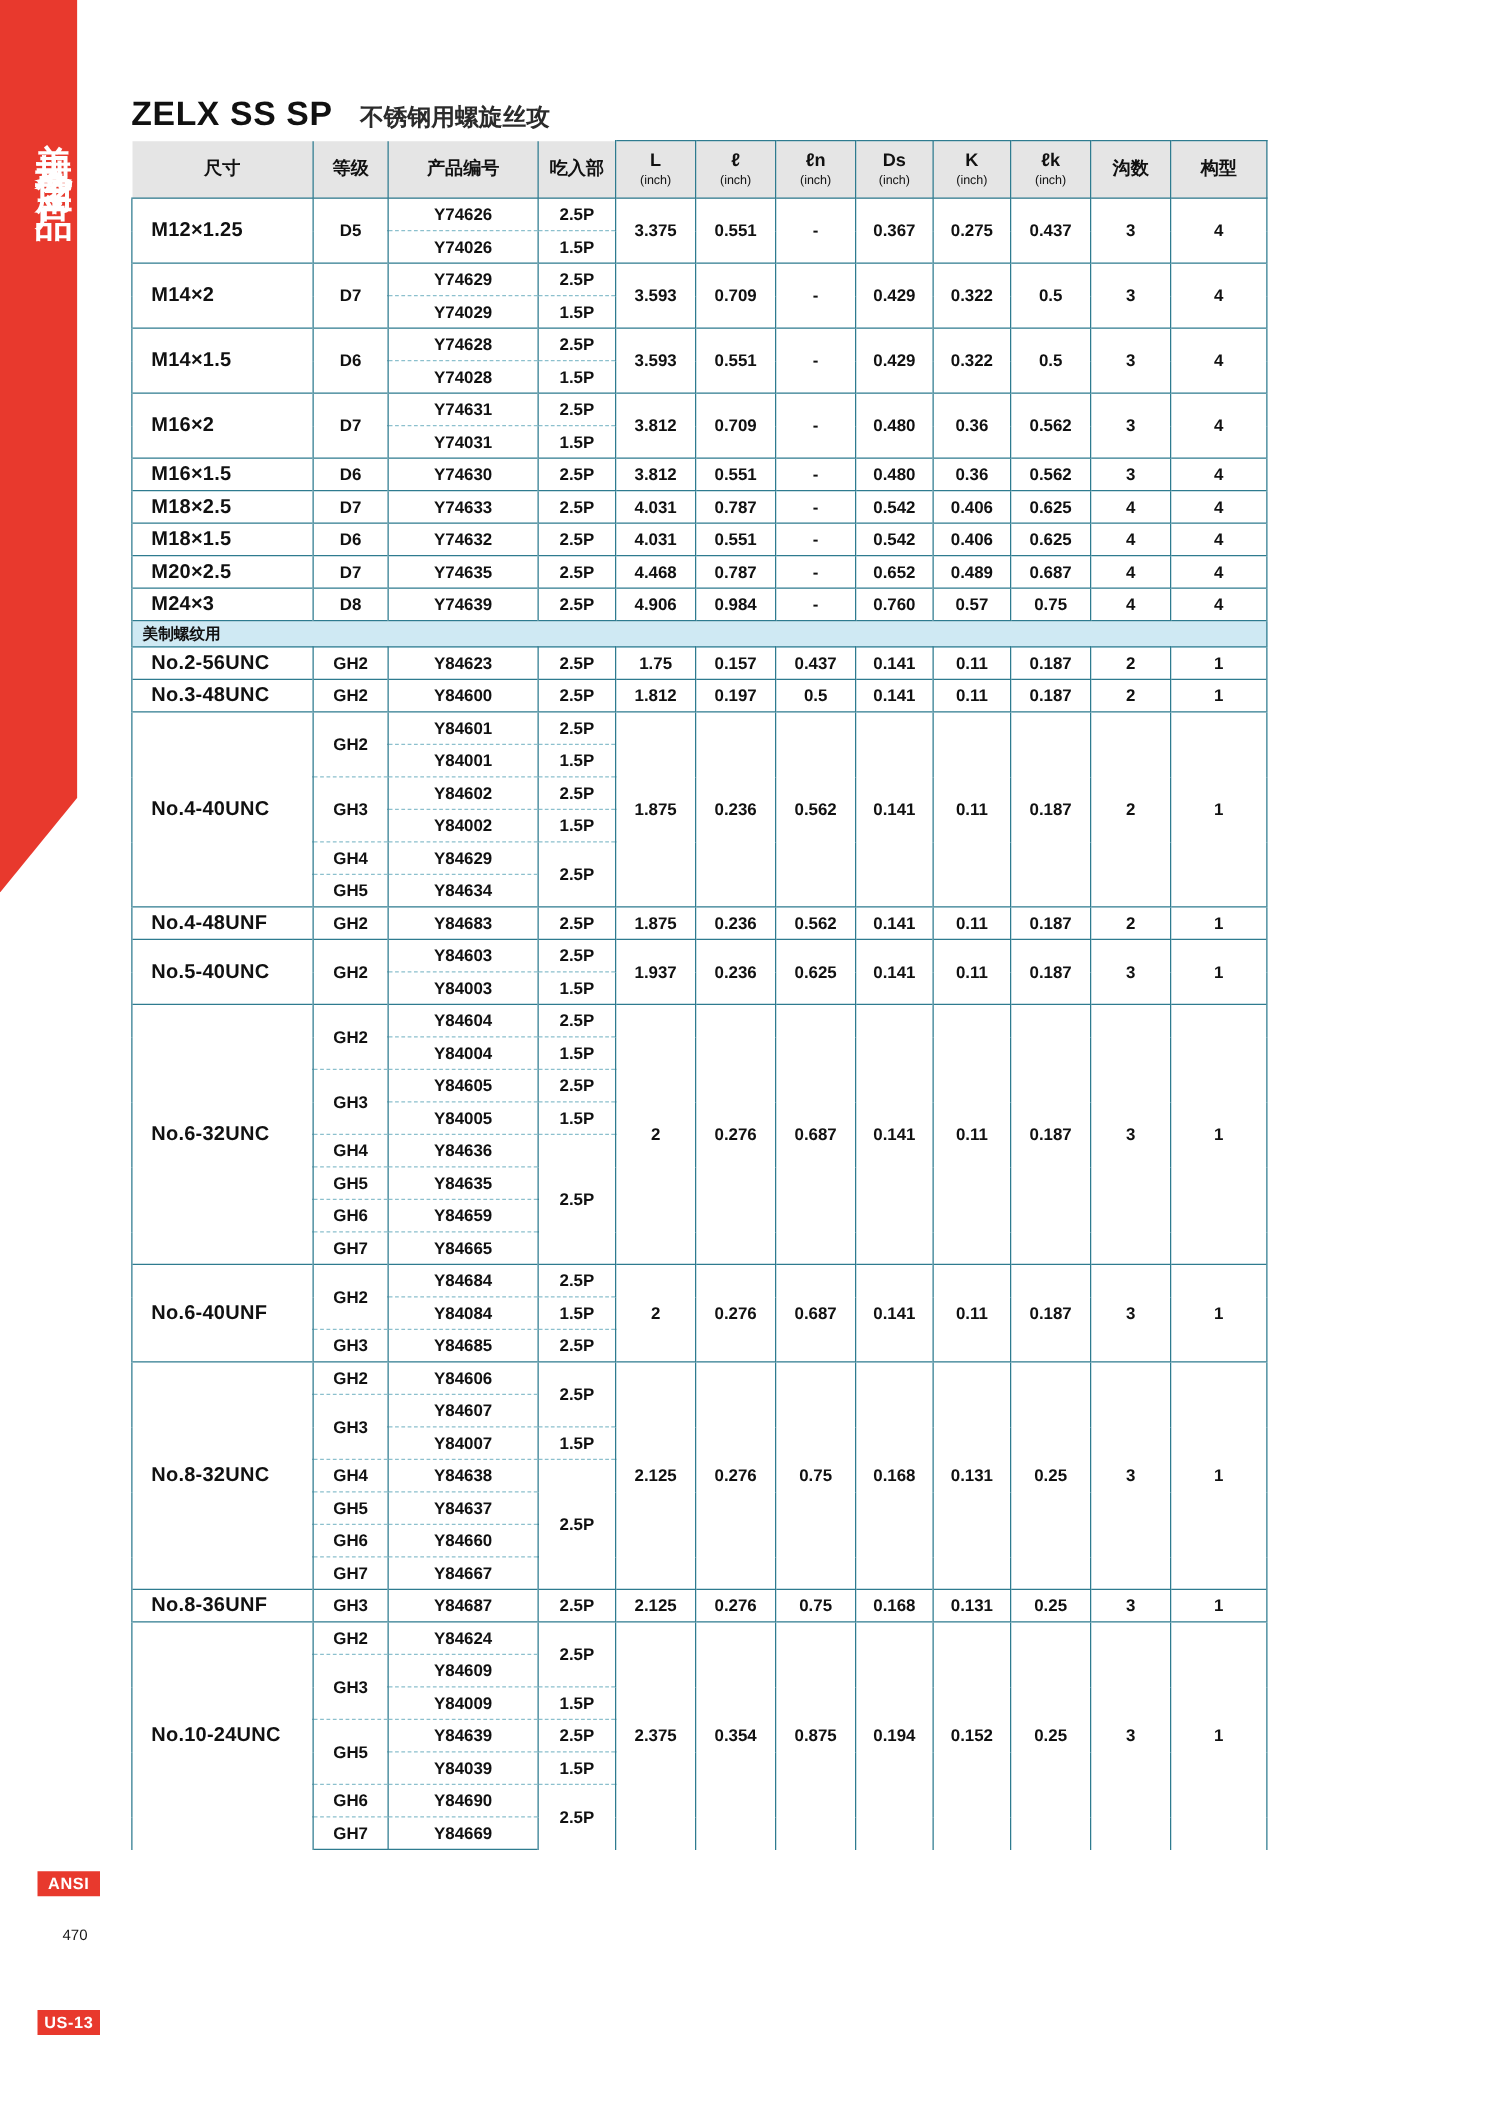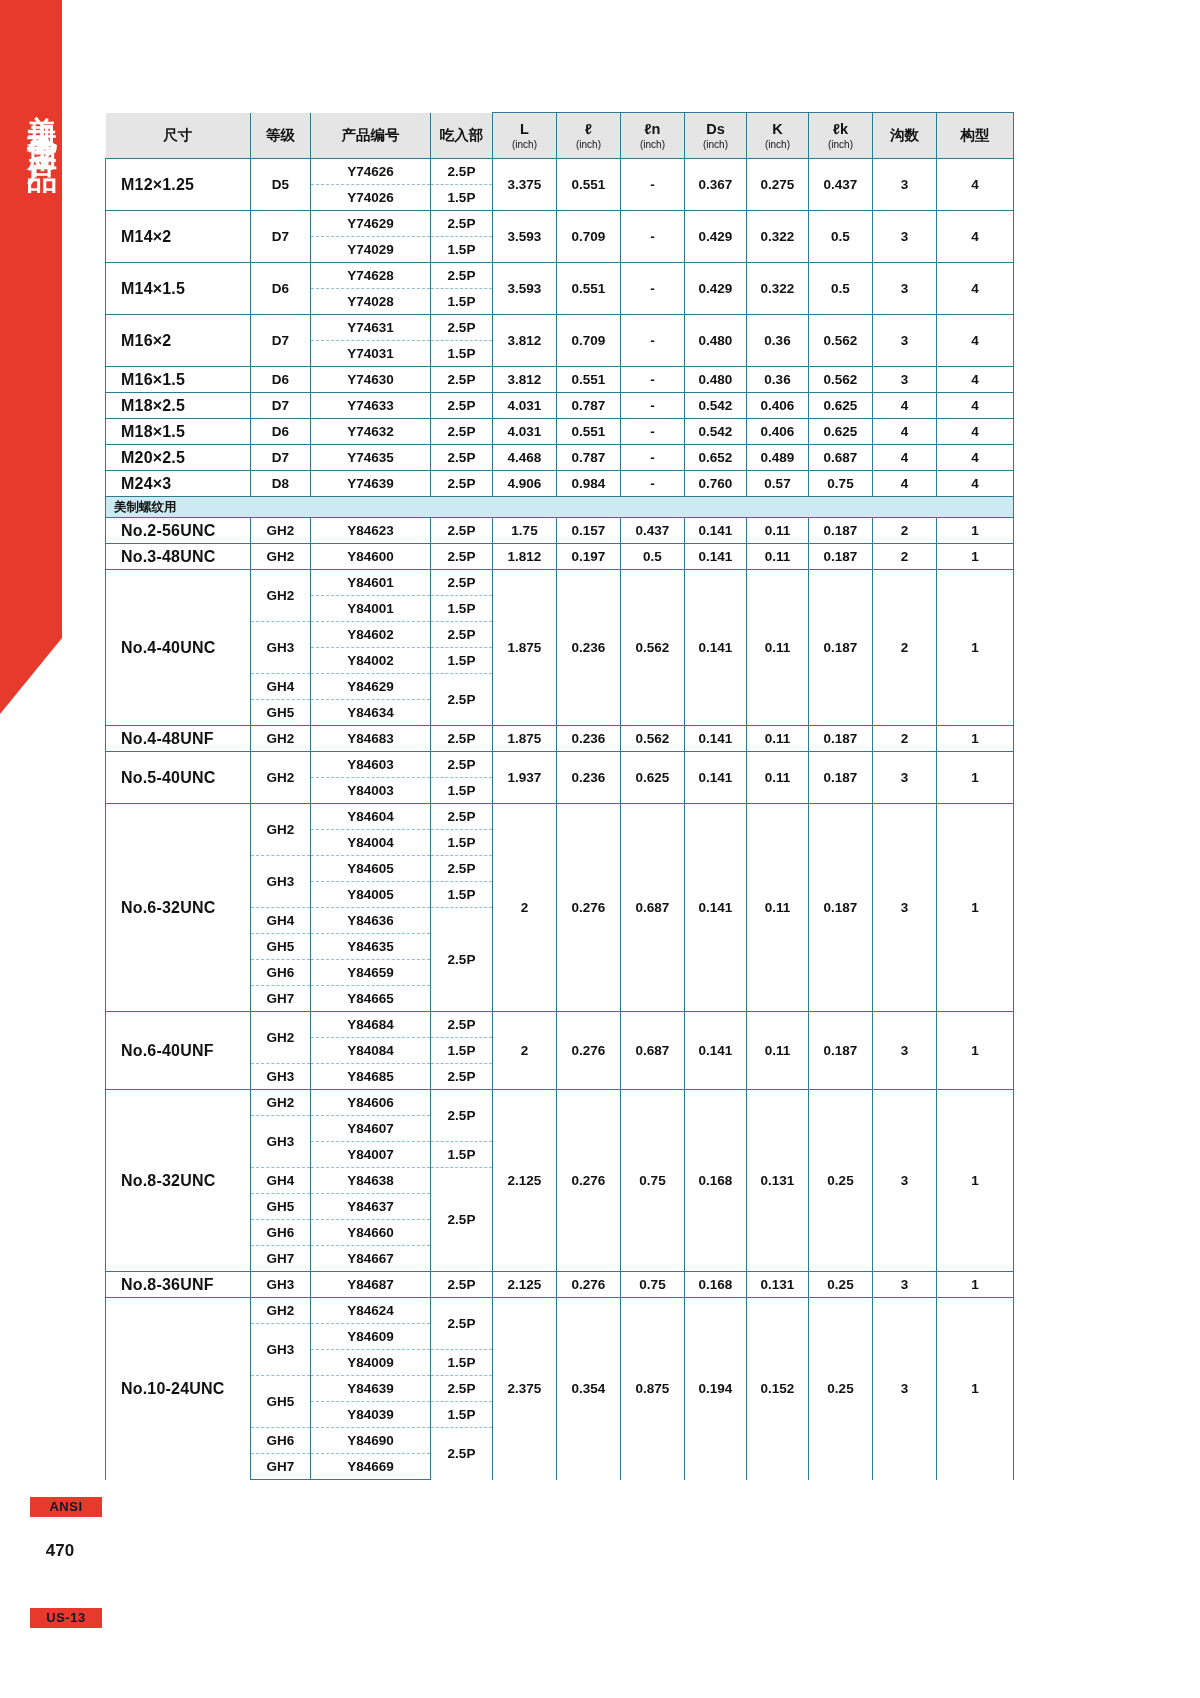--- a/index.html
+++ b/index.html
@@ -39,41 +39,44 @@
   .spec tbody tr{height:26px;}
   .spec tbody tr.section-row{height:21px;}
   .spec td{border-top:1px dashed var(--dash);text-align:center;font-size:13.5px;font-weight:700;}
   .spec tr.group-start td{border-top:1px solid var(--teal);}
   .spec tbody tr:last-child td{border-bottom:1px solid var(--teal);}
   td.size-cell{text-align:left;padding-left:15px;font-size:16px;font-weight:700;letter-spacing:.2px;}
   td.section{background:var(--sectionbg);text-align:left;padding-left:8px;
     font-size:12.5px;font-weight:600;}
 
   
-  .badge{position:absolute;left:30px;width:72px;height:20px;background:var(--red);color:#0f172a;
+  .badge{position:absolute;left:30px;width:50px;height:20px;background:var(--red);color:#ffffff;
     font-size:13px;font-weight:700;text-align:center;line-height:20px;letter-spacing:.5px;}
   .badge-ansi{top:1497px;}
   .badge-us{top:1608px;}
   .page-num{position:absolute;left:30px;top:1541px;width:60px;text-align:center;
-    font-size:17px;font-weight:700;color:#161616;}
+    font-size:12px;font-weight:400;color:#161616;}
   .logo{position:absolute;left:106px;top:1492px;display:flex;align-items:flex-start;}
   .logo-mark{width:62px;height:62px;display:block;}
   .logo-text{margin-left:8px;}
   .tagline{font-size:13px;font-weight:700;letter-spacing:.6px;margin-top:2px;color:#101010;}
   .brand{font-size:37px;font-weight:800;letter-spacing:3px;line-height:1.15;color:#101010;}
 </style>
 </head>
 <body>
 
 <div class="page">
 
   <div class="sidebar">
     <div class="sidebar-text">美规专用产品</div>
   </div>
 
+  <div class="title-row">
+    <span class="title">ZELX SS SP</span><span class="subtitle">不锈钢用螺旋丝攻</span>
+  </div>
 
   <div class="table-wrap">
     <table class="spec">
       <colgroup>
         <col style="width:145px">
           <col style="width:60px">
           <col style="width:120px">
           <col style="width:62px">
         <col style="width:64px">
           <col style="width:64px">

